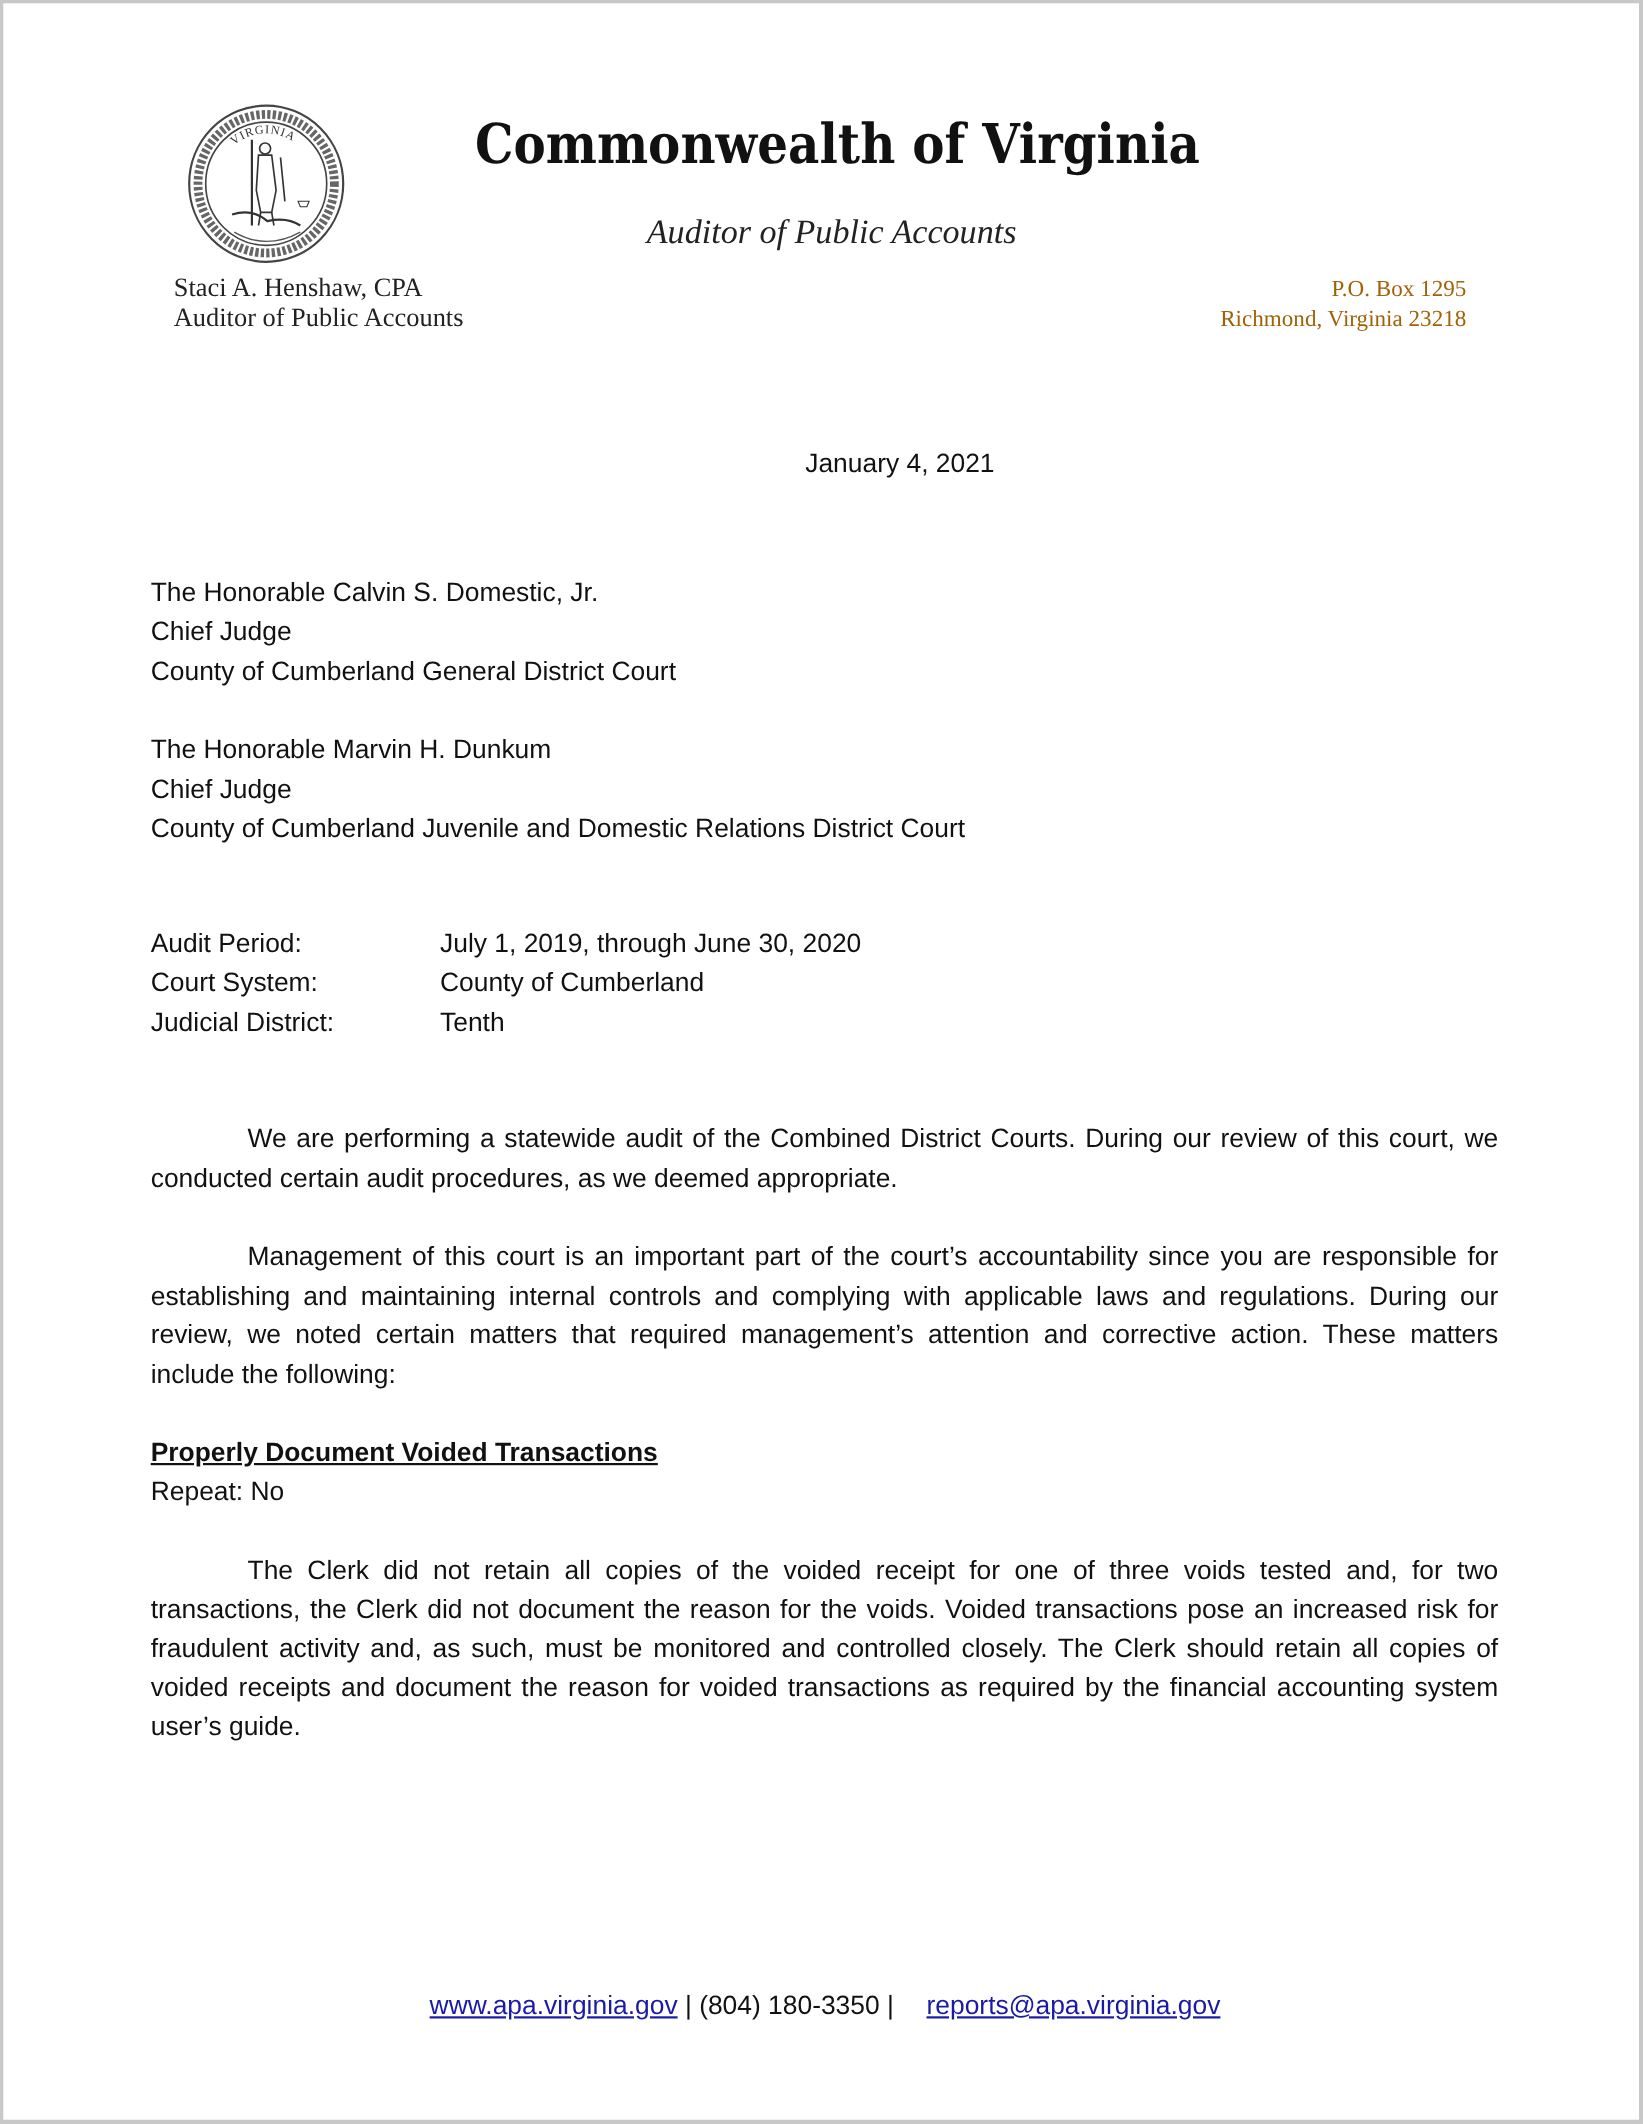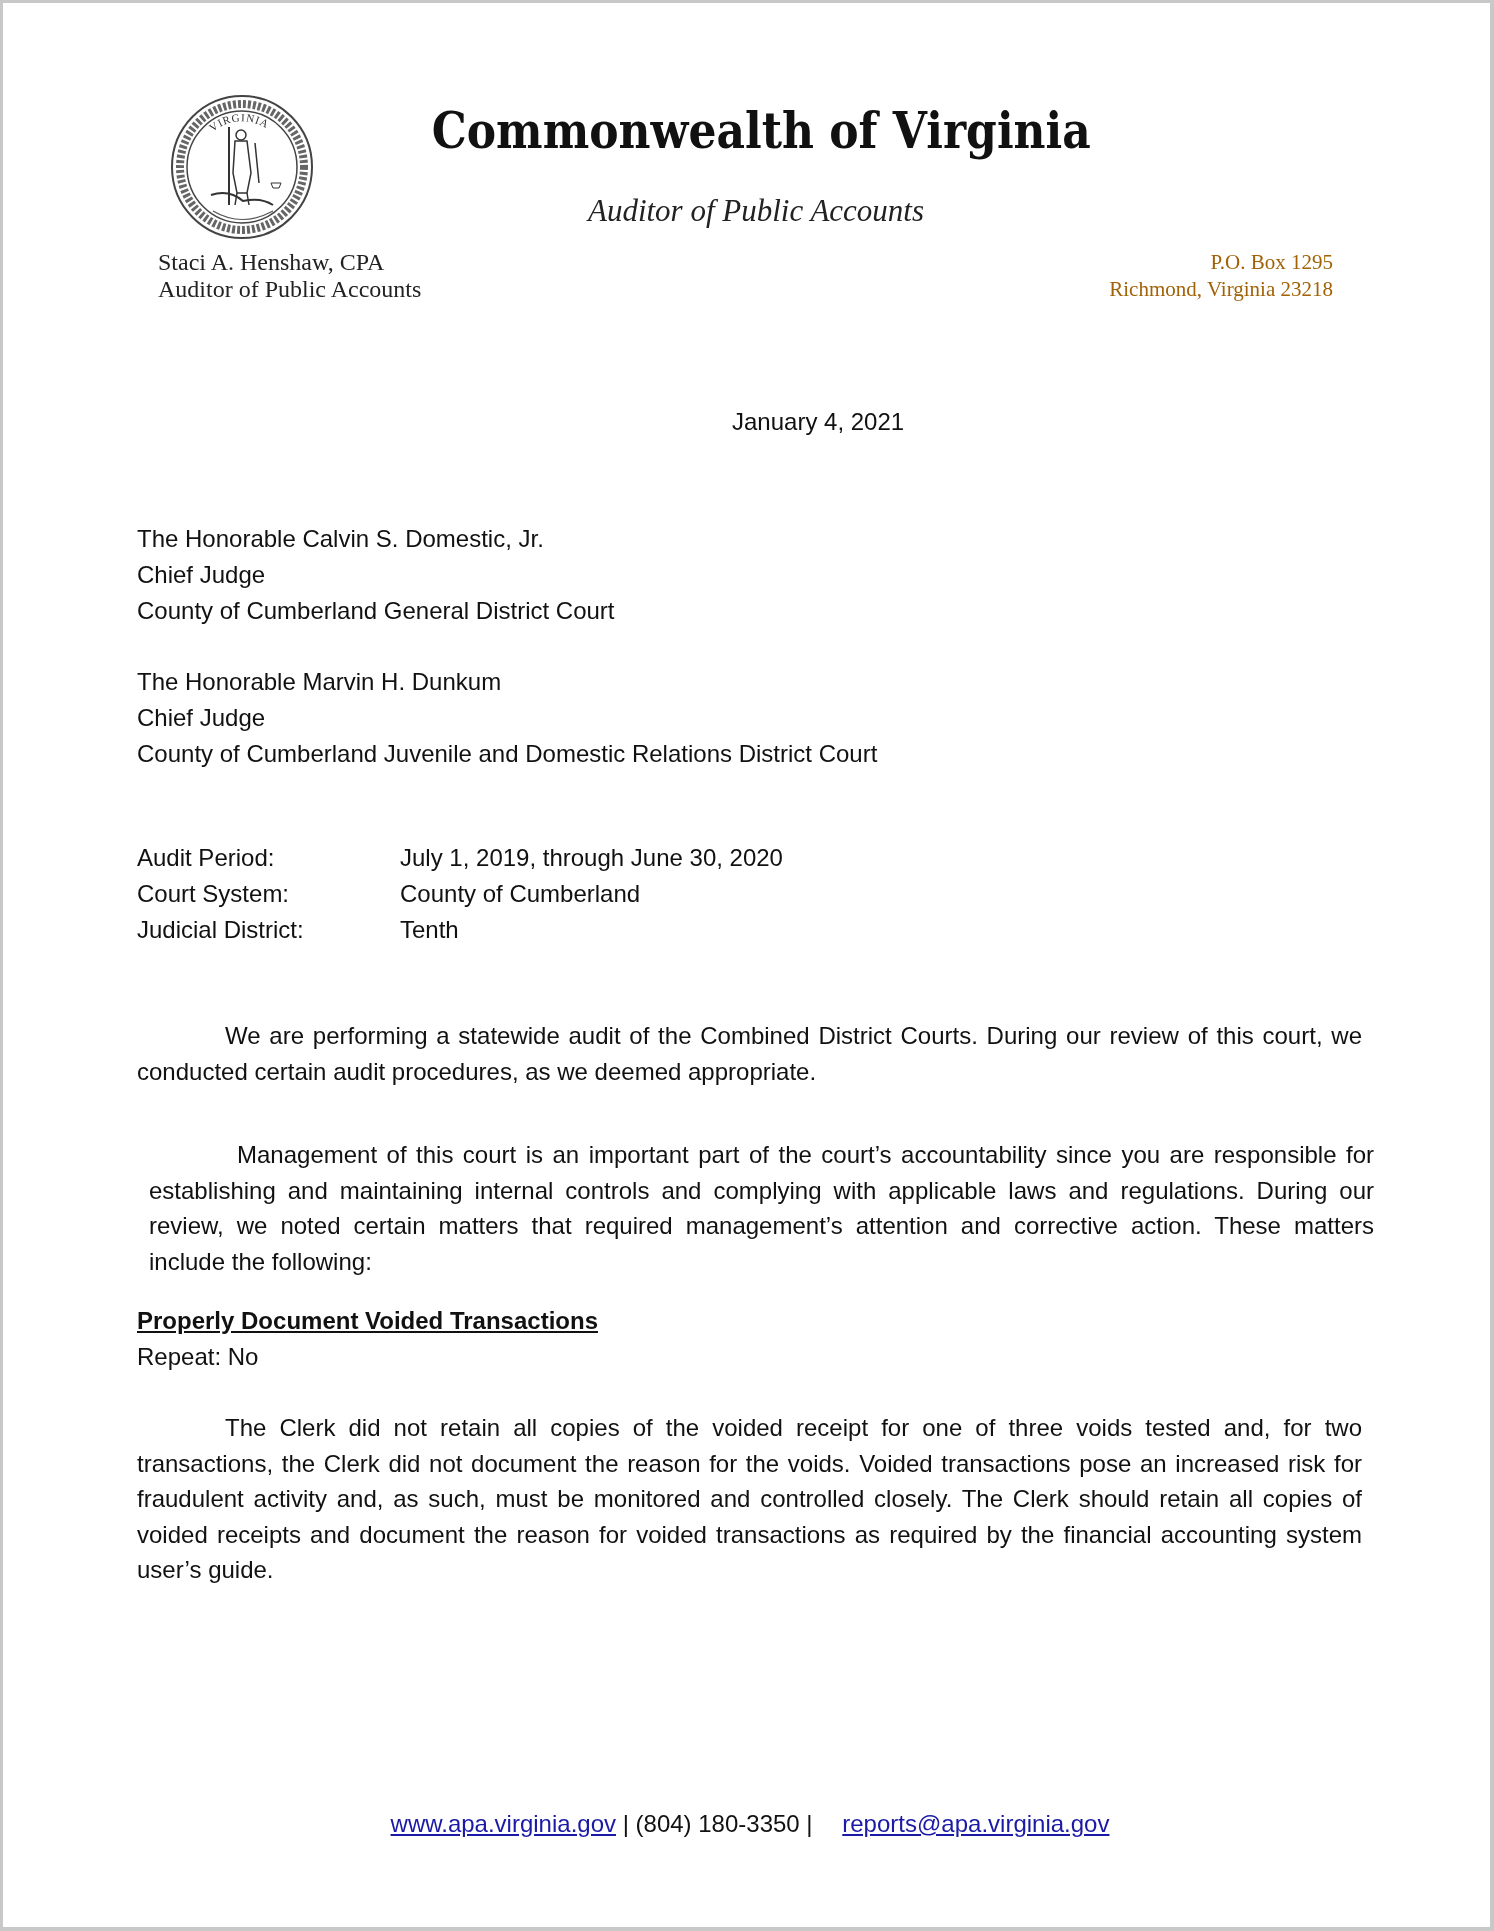--- a/index.html
+++ b/index.html
@@ -117,21 +117,21 @@
       <span class="audit-label">Court System:</span>
       <span>County of Cumberland</span>
     </div>
     <div class="audit-row">
       <span class="audit-label">Judicial District:</span>
       <span>Tenth</span>
     </div>
   </div>
 
   <p class="body-text para p1" style="margin:0">We are performing a statewide audit of the Combined District Courts.  During our review of this court, we conducted certain audit procedures, as we deemed appropriate.</p>
-  <p class="body-text para p2" style="margin:12px">Management of this court is an important part of the court’s accountability since you are responsible for establishing and maintaining internal controls and complying with applicable laws and regulations.  During our review, we noted certain matters that required management’s attention and corrective action.  These matters include the following:</p>
+  <p class="body-text para p2" style="margin:0">Management of this court is an important part of the court’s accountability since you are responsible for establishing and maintaining internal controls and complying with applicable laws and regulations.  During our review, we noted certain matters that required management’s attention and corrective action.  These matters include the following:</p>
 
   <div class="body-text finding-title">Properly Document Voided Transactions</div>
   <div class="body-text finding-repeat">Repeat: No</div>
   <p class="body-text para p3" style="margin:0">The Clerk did not retain all copies of the voided receipt for one of three voids tested and, for two transactions, the Clerk did not document the reason for the voids.  Voided transactions pose an increased risk for fraudulent activity and, as such, must be monitored and controlled closely.  The Clerk should retain all copies of voided receipts and document the reason for voided transactions as required by the financial accounting system user’s guide.</p>
 
   <div class="footer">
     <a style="color: rgb(26, 26, 166);">www.apa.virginia.gov</a><span style="white-space: pre;"> | </span><span>(804) 180-3350</span><span style="white-space: pre;"> | </span><a style="color: rgb(26, 26, 166); margin-left: 23px;">reports@apa.virginia.gov</a>
   </div>
 
 </div>

